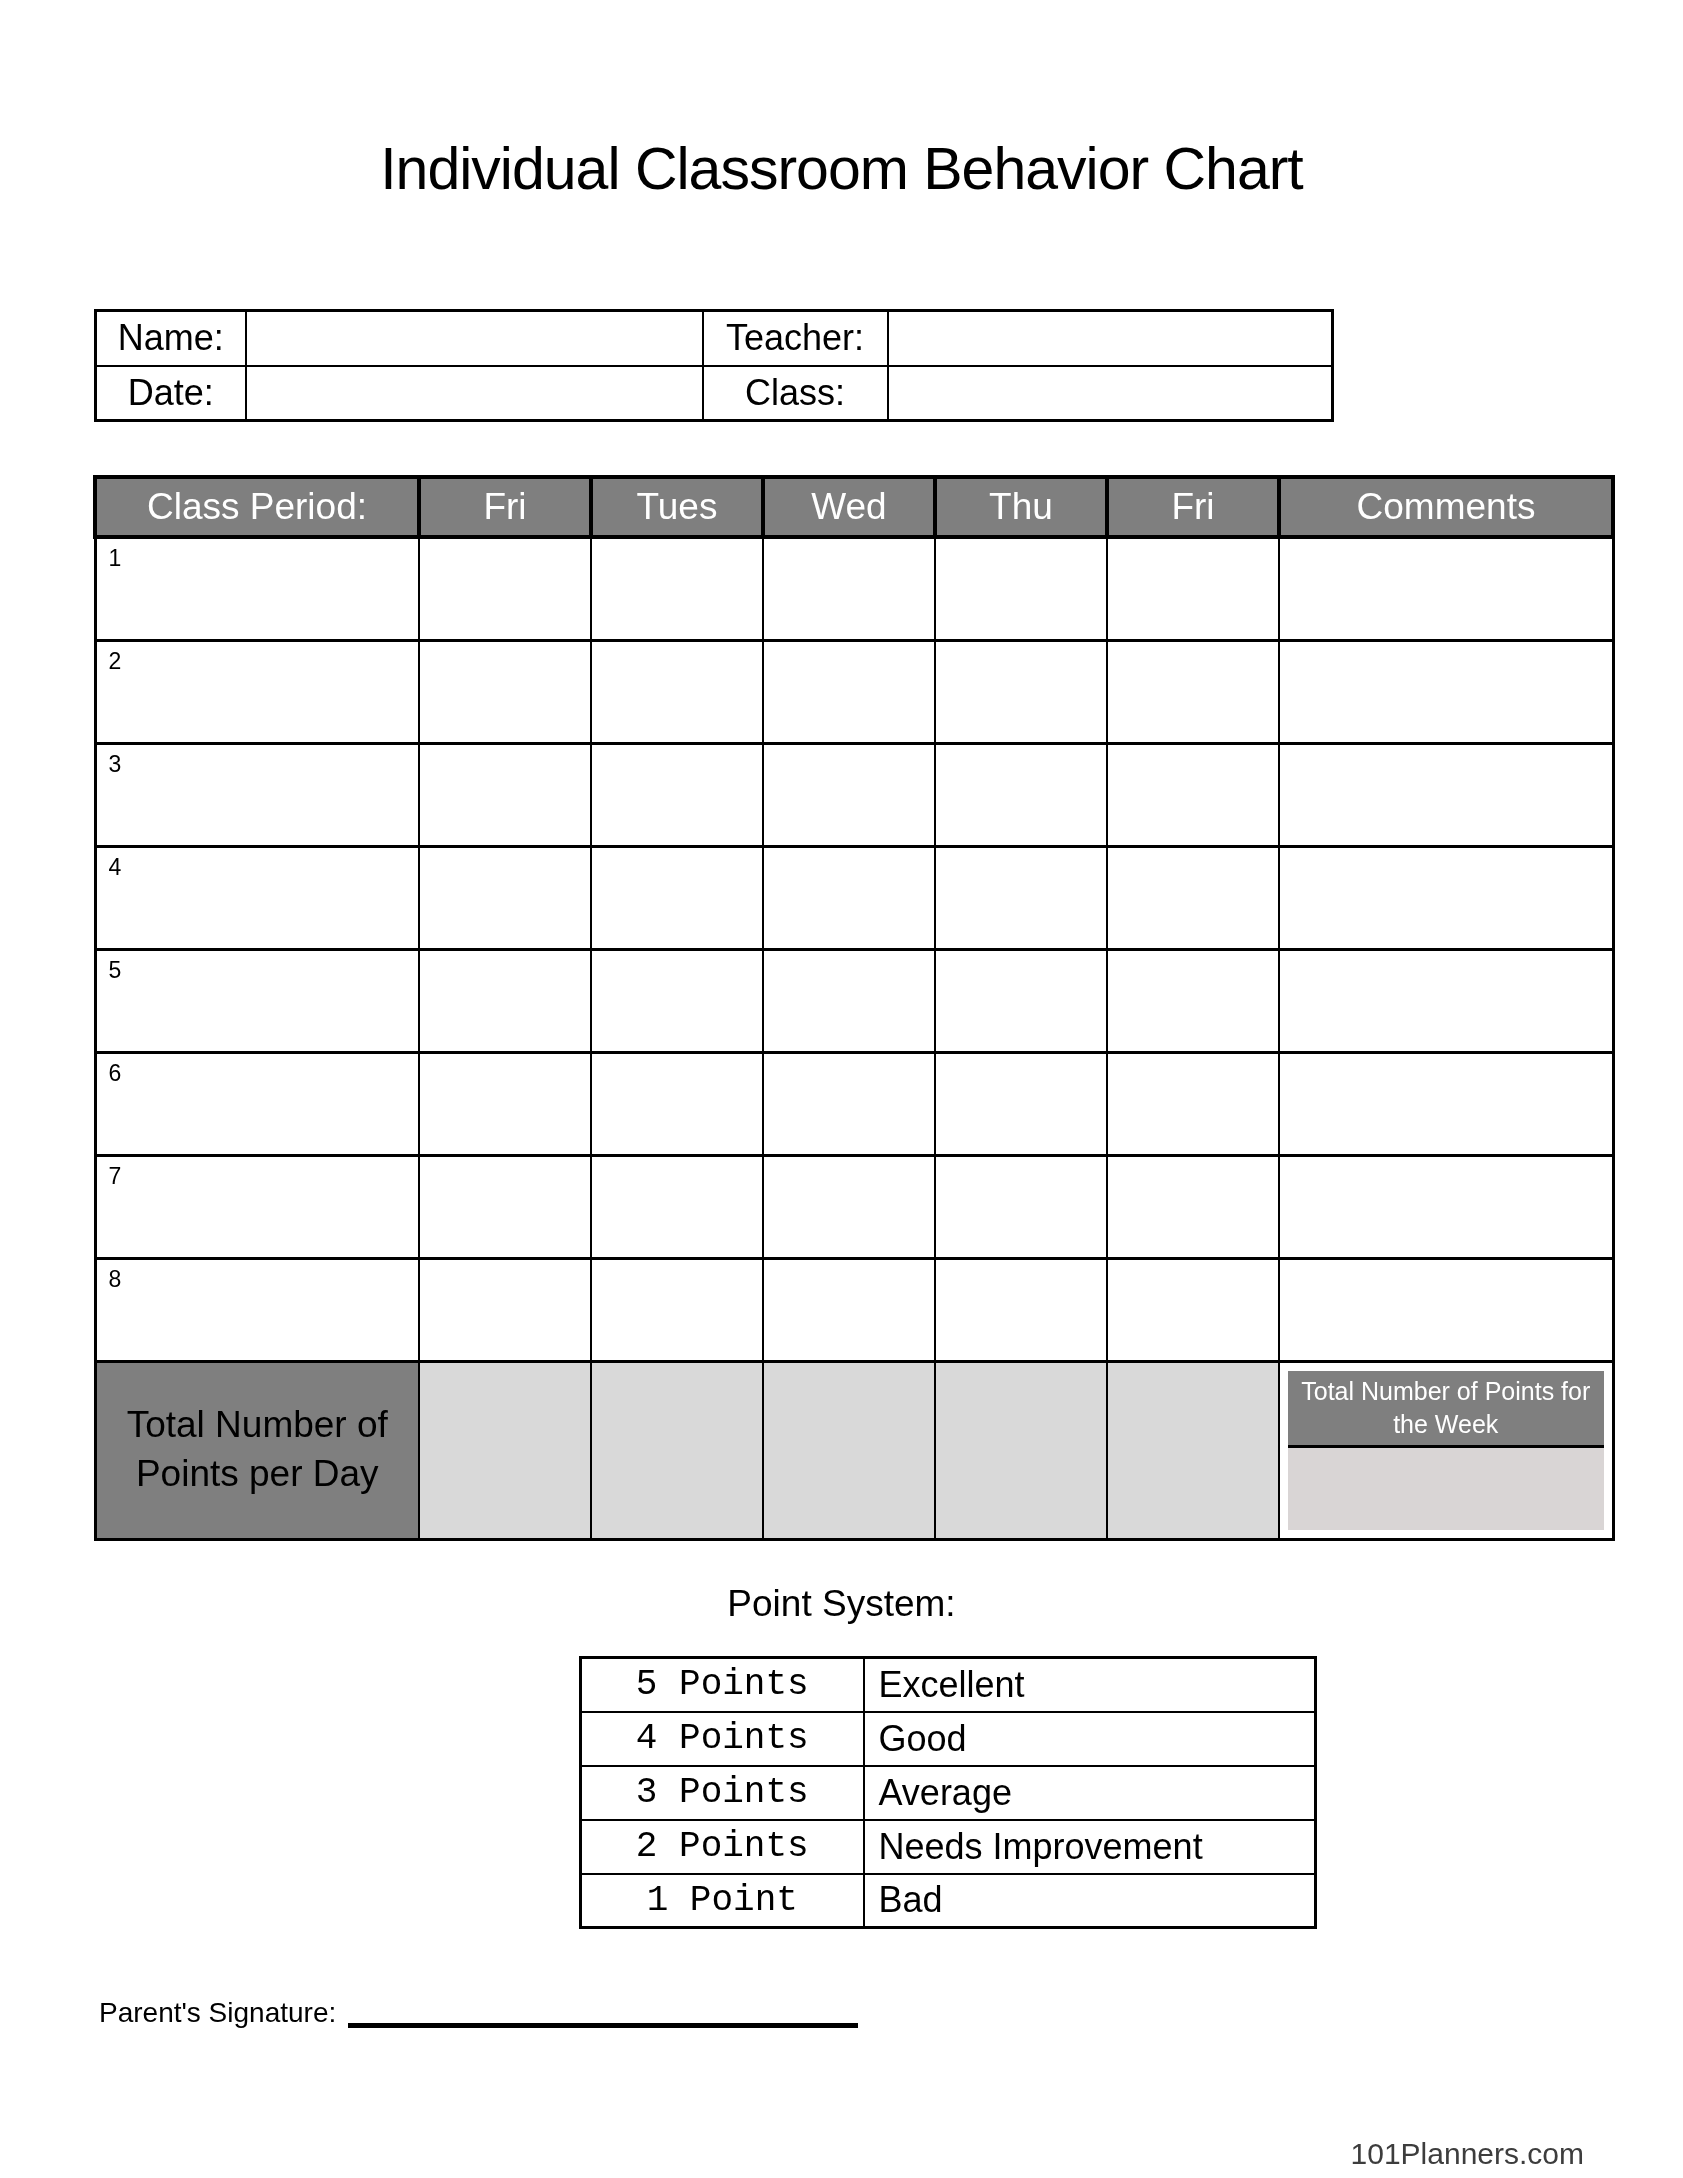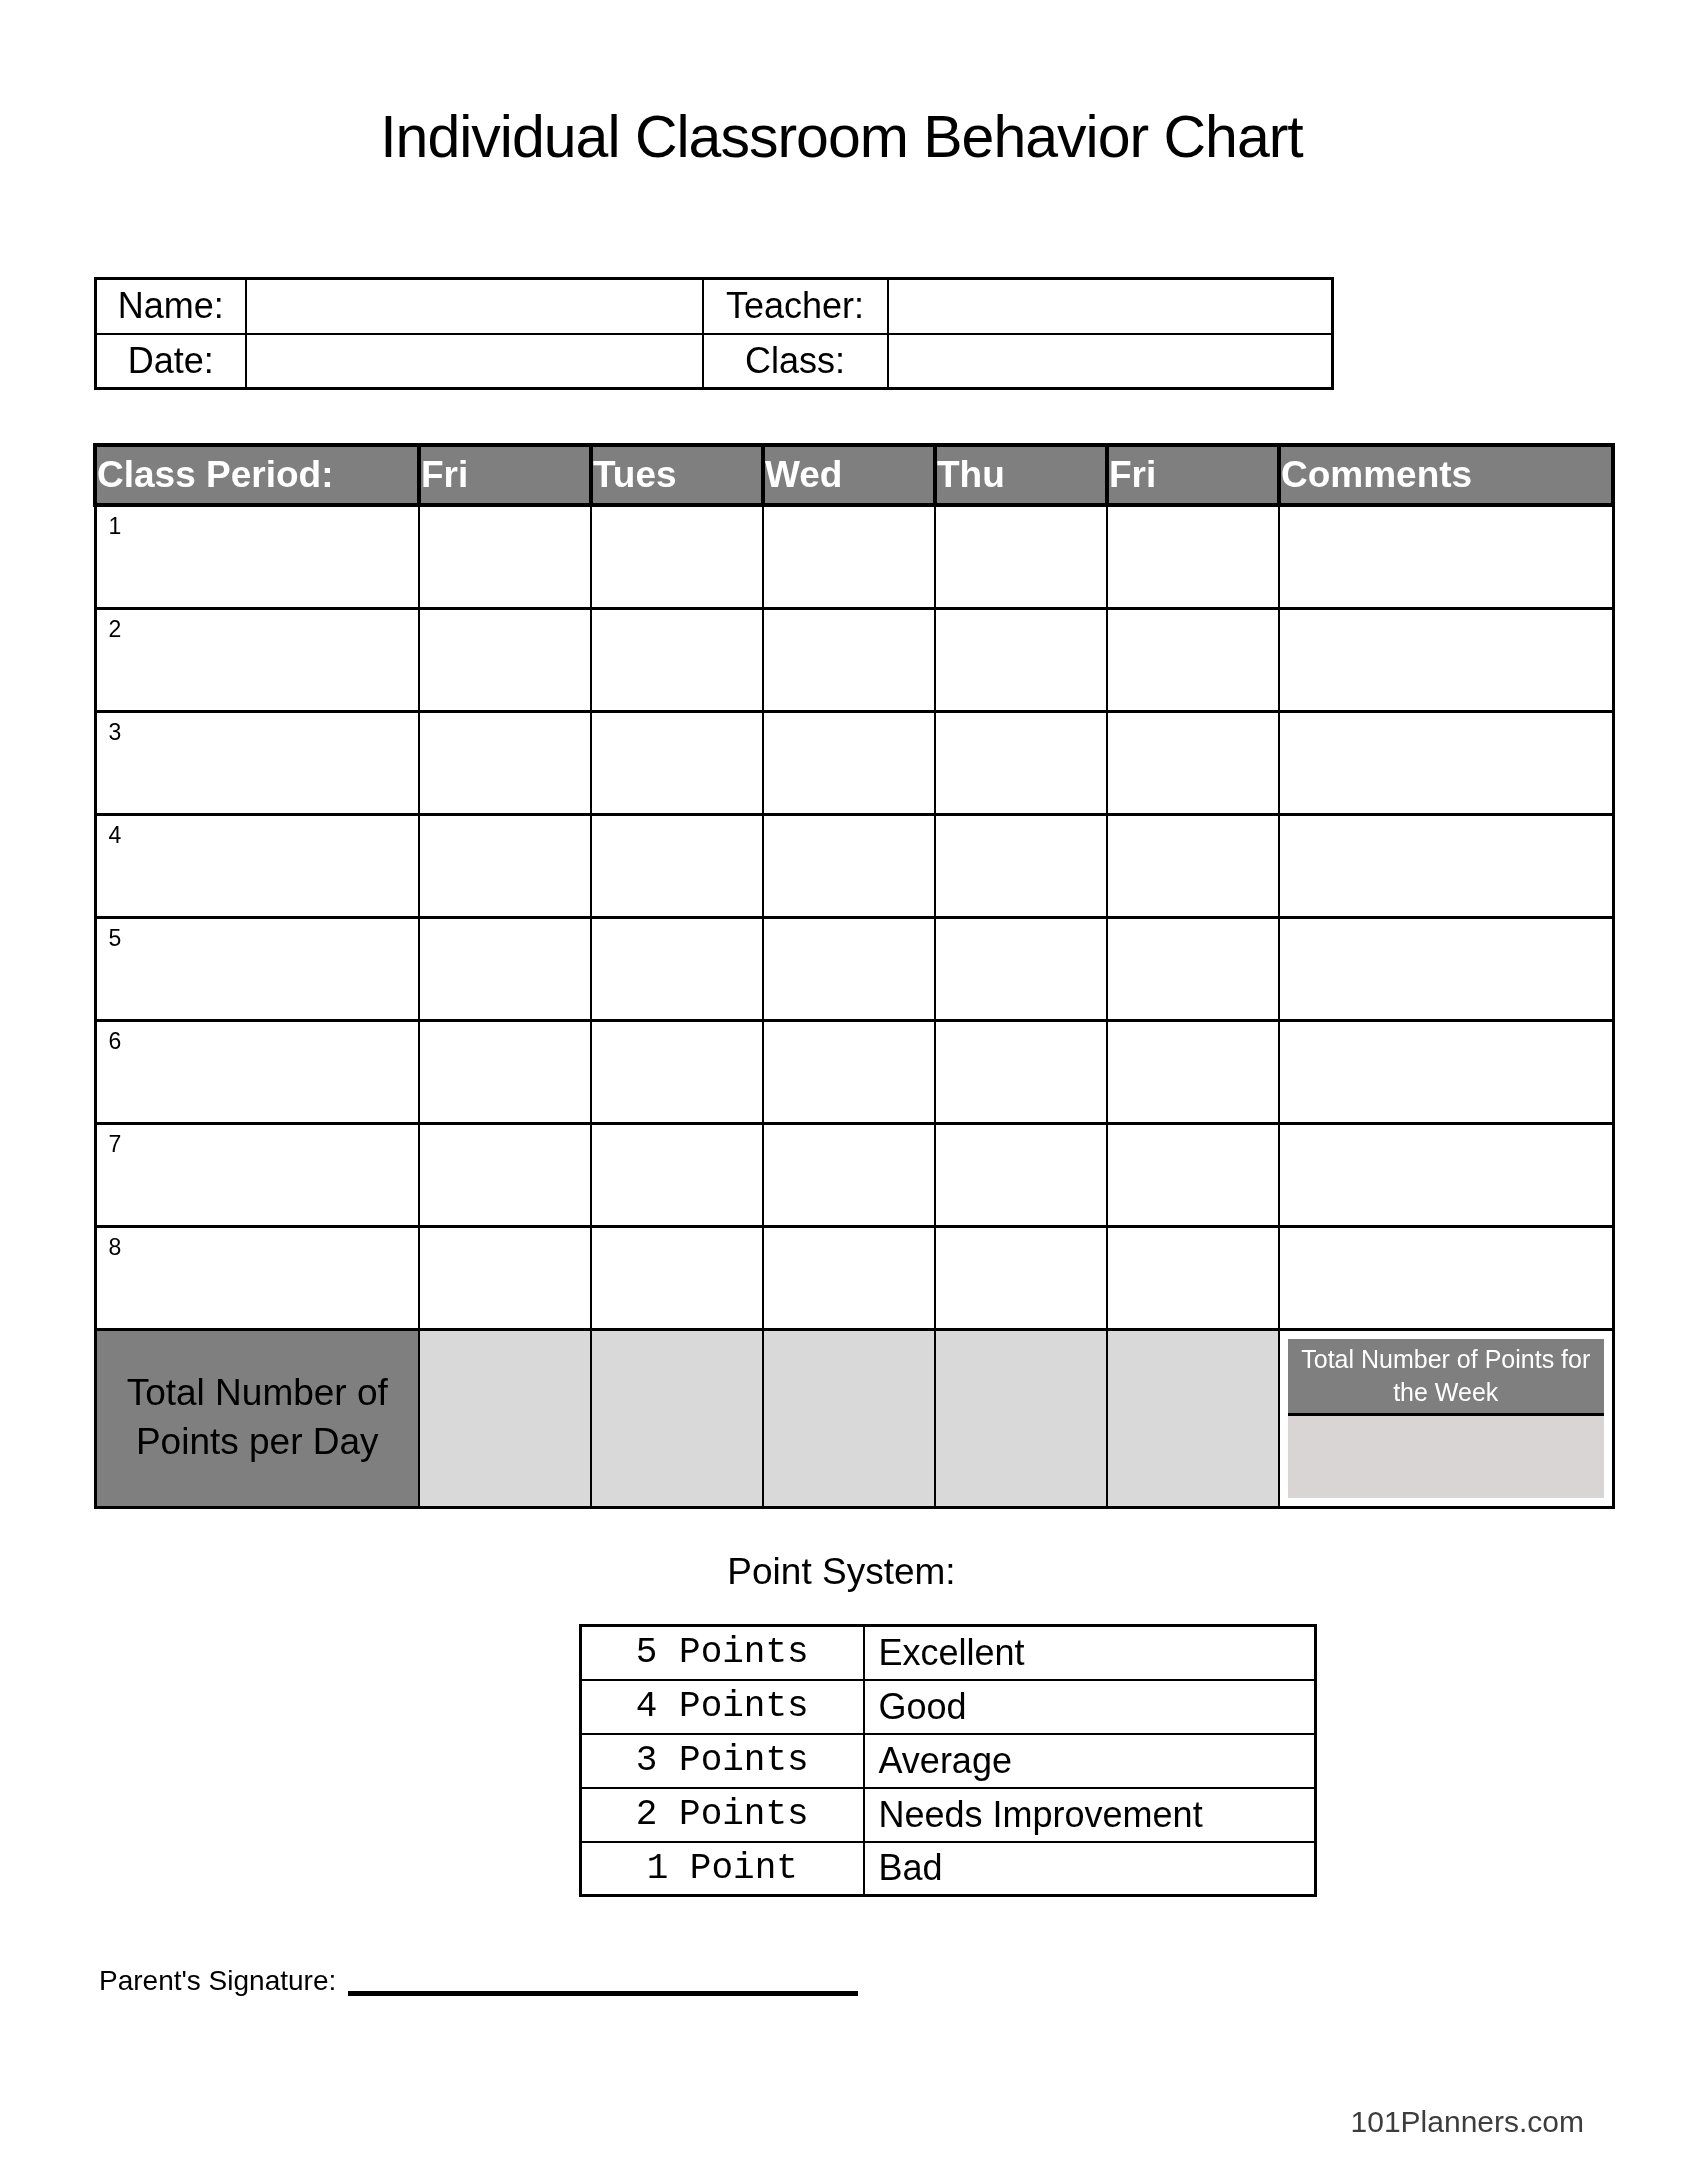--- a/index.html
+++ b/index.html
@@ -8,21 +8,21 @@
     --week-cell-gray:#d9d5d5;
     --border-color:#000000;
     --footer-color:#3d3d3d;
   }
   *{margin:0;padding:0;box-sizing:border-box;}
   html,body{background:#fff;}
   body{
     width:1683px;height:2178px;position:relative;
     font-family:"Liberation Sans", sans-serif;color:#000;
   }
-  .page{position:absolute;inset:0;background:#fff;}
+  .page{position:absolute;inset:0;background:#fff;margin-top:32px;}
 
   
   .title{
     position:absolute;top:103px;left:0;width:100%;
     text-align:center;font-size:59px;font-weight:400;letter-spacing:-1px;
   }
 
   
   .info-table{
     position:absolute;left:94px;top:277px;width:1238px;
@@ -36,23 +36,23 @@
   .info-table td.lbl{text-align:center;}
   .info-table td.val{background:#fff;}
 
   
   .behavior-table{
     position:absolute;left:93px;top:443px;width:1519px;
     border-collapse:collapse;table-layout:fixed;
     border:3px solid var(--border-color);
   }
   .behavior-table th{
-    background:var(--header-gray);color:#fff;font-weight:700;
+    background:var(--header-gray);color:#fff;font-weight:400;
     font-size:37px;height:60px;border:4px solid var(--border-color);
-    vertical-align:middle;text-align:left;
+    vertical-align:middle;text-align:center;
   }
   .behavior-table td{
     border-style:solid;border-color:var(--border-color);
     border-width:3px 2px;background:#fff;
   }
   .behavior-table tr.body-row td{height:103px;}
   .behavior-table td.period{
     vertical-align:top;text-align:left;
     font-size:23px;padding:6px 0 0 12px;
   }

